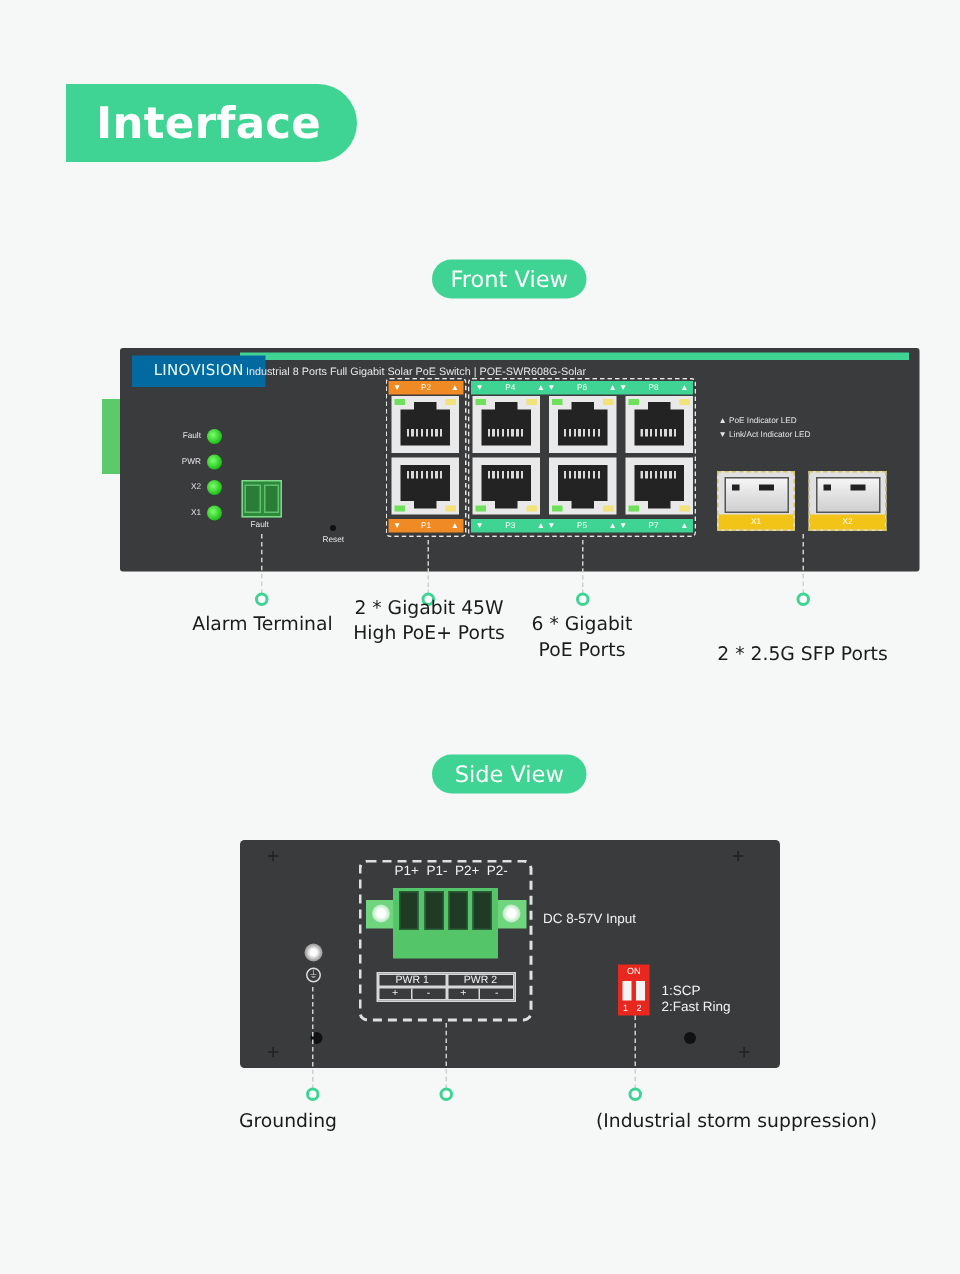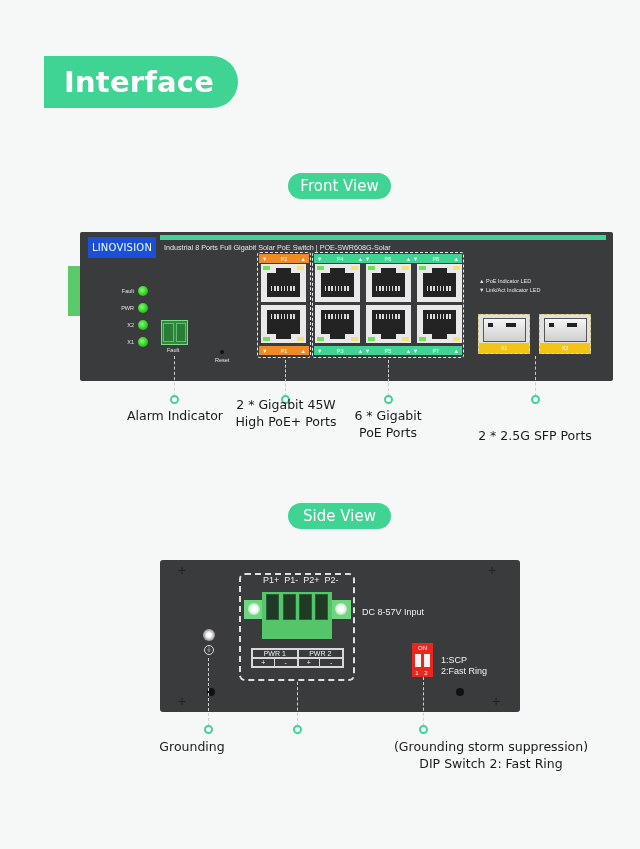--- a/index.html
+++ b/index.html
@@ -8,21 +8,21 @@
 
   
   .title-pill { left: 0; top: 56px; width: 194px; height: 52px; background: #3fd494; border-radius: 0 26px 26px 0; display: flex; align-items: center; padding-left: 20px; margin-left: 44px; }
   .title-pill span { color: #fff; font-family: "DejaVu Sans", sans-serif; font-weight: bold; font-size: 29px; letter-spacing: 0.2px; }
 
   .section-pill { height: 26px; background: #3fd494; border-radius: 13px; color: #fff; font-size: 15px; display: flex; align-items: center; justify-content: center; font-family: "DejaVu Sans", sans-serif; }
 
   
   .front-din { left: 68px; top: 266px; width: 14px; height: 50px; background: #5cc96a; }
   .front { left: 80px; top: 232px; width: 533px; height: 149px; background: #3a3b3c; border-radius: 2px; }
-  .brand-box { left: 88px; top: 237px; width: 68px; height: 21px; background: #1d4ed8; color: #e9fff4; font-size: 10px; font-family: "DejaVu Sans", sans-serif; display: flex; align-items: center; justify-content: center; letter-spacing: .2px; }
+  .brand-box { left: 88px; top: 237px; width: 89px; height: 21px; background: #0369a1; color: #e9fff4; font-size: 10px; font-family: "DejaVu Sans", sans-serif; display: flex; align-items: center; justify-content: center; letter-spacing: .2px; }
   .brand-line { left: 160px; top: 235px; width: 446px; height: 5px; background: #3fd494; }
   .model-text { left: 164px; top: 243px; color: #e8e8e8; font-size: 7.2px; white-space: nowrap; }
 
   .led-label { color: #e6e6e6; font-size: 5.5px; text-align: right; width: 30px; }
   .led { width: 10px; height: 10px; border-radius: 50%; background: radial-gradient(circle at 40% 40%, #7cff6a, #1fbf1a 70%); }
 
   .alarm-term { left: 161px; top: 320px; width: 27px; height: 25px; background: #2e8a3b; border: 1px solid #7ed98a; display: flex; }
   .alarm-term div { flex: 1; border: 1px solid #5fbf6e; margin: 2px 1px; background: #2a7d36; }
   .tiny-label { color: #e6e6e6; font-size: 5.5px; }
 
@@ -217,21 +217,21 @@
 <div class="leader" style="left:174px;top:356px;height:40px;"></div>
 <div class="dot" style="left:170px;top:395px;"></div>
 <div class="leader" style="left:285px;top:360px;height:36px;"></div>
 <div class="dot" style="left:281px;top:395px;"></div>
 <div class="leader" style="left:388px;top:360px;height:36px;"></div>
 <div class="dot" style="left:384px;top:395px;"></div>
 <div class="leader" style="left:535px;top:356px;height:40px;"></div>
 <div class="dot" style="left:531px;top:395px;"></div>
 
 <div class="callout" style="left:175px;top:407px;">
-  <div>Alarm Indicator</div>
+  <div>Alarm Terminal</div>
 </div>
 <div class="callout" style="left:286px;top:396px;">
   <div>2 * Gigabit 45W</div>
   <div>High PoE+ Ports</div>
 </div>
 <div class="callout" style="left:388px;top:407px;">
   <div>6 * Gigabit</div>
   <div>PoE Ports</div>
 </div>
 <div class="callout" style="left:535px;top:407px;margin-top:20px;">
@@ -301,15 +301,14 @@
 <div class="dot" style="left:293px;top:725px;"></div>
 <div class="leader" style="left:423px;top:677px;height:49px;"></div>
 <div class="dot" style="left:419px;top:725px;"></div>
 
 <div class="callout" style="left:192px;top:738px;">
   <div>Grounding</div>
 </div>
 <div class="callout" style="left:304px;top:738px;">
 </div>
 <div class="callout" style="left:491px;top:738px;">
-  <div>(Grounding storm suppression)</div>
-  <div>DIP Switch 2: Fast Ring</div>
+  <div>(Industrial storm suppression)</div>
 </div>
 
 </body></html>

